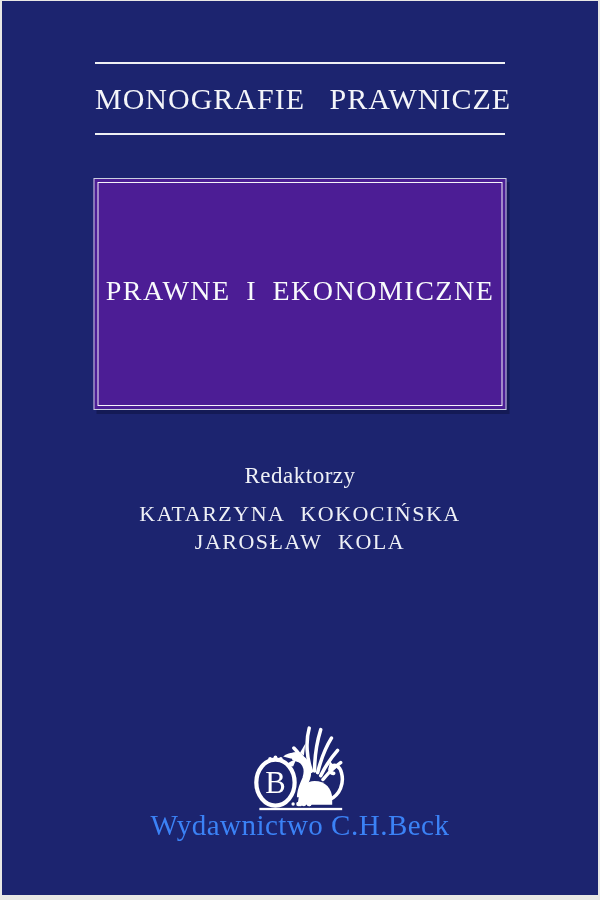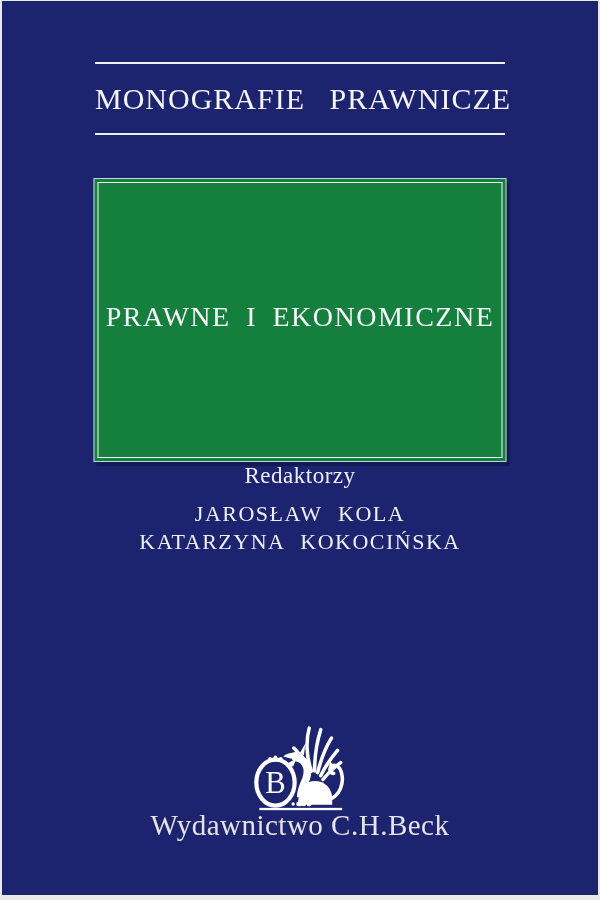--- a/index.html
+++ b/index.html
@@ -18,63 +18,63 @@
     top:61px;width:410px;
     border-top:2px solid #eef0f4;border-bottom:2px solid #eef0f4;
     text-align:center;
   }
   .series-band .series-title{
     display:block;line-height:69px;font-size:30px;color:#f4f5f9;
     letter-spacing:1px;word-spacing:16px;white-space:nowrap;
   }
   
   .title-box{
-    top:177px;width:413px;height:284px;
-    background:#15803d;border:1px solid #c9cfdf;box-sizing:border-box;
+    top:177px;width:413px;height:232px;
+    background:#4c1d95;border:1px solid #c9cfdf;box-sizing:border-box;
     box-shadow:3px 4px 0 rgba(5,8,40,0.35);
   }
   .title-box-inner{
     position:absolute;top:3px;left:3px;right:3px;bottom:3px;
     border:1.5px solid rgba(255,255,255,0.95);
     display:flex;flex-direction:column;align-items:center;justify-content:center;
     padding-bottom:6px;
   }
   .title-line{
     display:block;font-size:28px;line-height:50px;color:#f8fafc;
     letter-spacing:1.5px;word-spacing:7px;white-space:nowrap;text-align:center;
   }
   
   .editors-label{top:462px;width:100%;text-align:center;font-size:23px;color:#eef0f6;letter-spacing:0.5px;}
   .editors-names{top:499px;width:100%;text-align:center;font-size:22px;line-height:28px;color:#eef0f6;letter-spacing:1.5px;word-spacing:9px;}
   .editors-names span{display:block;white-space:nowrap;}
   
   .logo-wrap{top:721px;width:100px;height:92px;}
   .logo-wrap svg{display:block;width:100px;height:92px;}
-  .publisher-name{top:806px;width:100%;text-align:center;font-size:29px;line-height:36px;color:#e5e5e5;letter-spacing:0.5px;}
+  .publisher-name{top:806px;width:100%;text-align:center;font-size:29px;line-height:36px;color:#3b82f6;letter-spacing:0.5px;}
 </style>
 </head>
 <body>
 
 <div class="cover">
 
   <div class="series-band center-abs">
     <span class="series-title">MONOGRAFIE PRAWNICZE</span>
   </div>
 
   <div class="title-box center-abs">
     <div class="title-box-inner">
       <span class="title-line">PRAWNE I EKONOMICZNE</span>
     </div>
   </div>
 
   <div class="editors-label center-abs">Redaktorzy</div>
 
   <div class="editors-names center-abs">
+    <span>KATARZYNA KOKOCIŃSKA</span>
     <span>JAROSŁAW KOLA</span>
-    <span>KATARZYNA KOKOCIŃSKA</span>
   </div>
 
   <div class="logo-wrap center-abs">
     <svg viewBox="0 0 130 120" xmlns="http://www.w3.org/2000/svg" aria-hidden="true">
 
       <rect x="12" y="112" width="108" height="3" fill="#fff"></rect>
 
       <ellipse cx="33" cy="79" rx="25" ry="30" fill="none" stroke="#fff" stroke-width="5.5"></ellipse>
       <circle cx="26" cy="48" r="2.4" fill="#fff"></circle>
       <circle cx="33" cy="46" r="2.4" fill="#fff"></circle>

